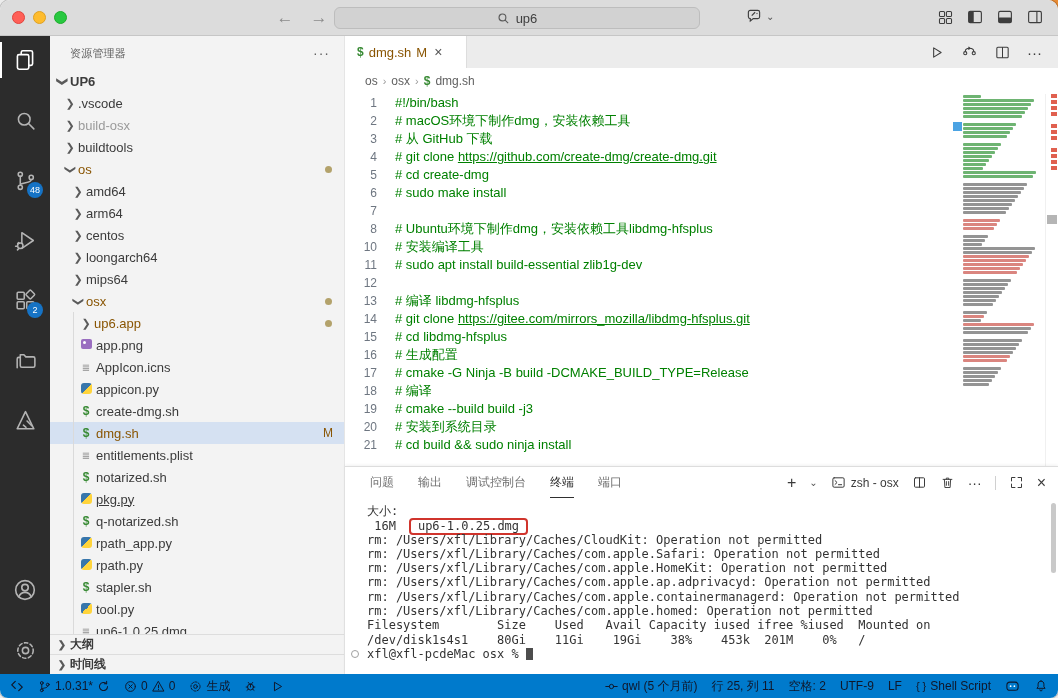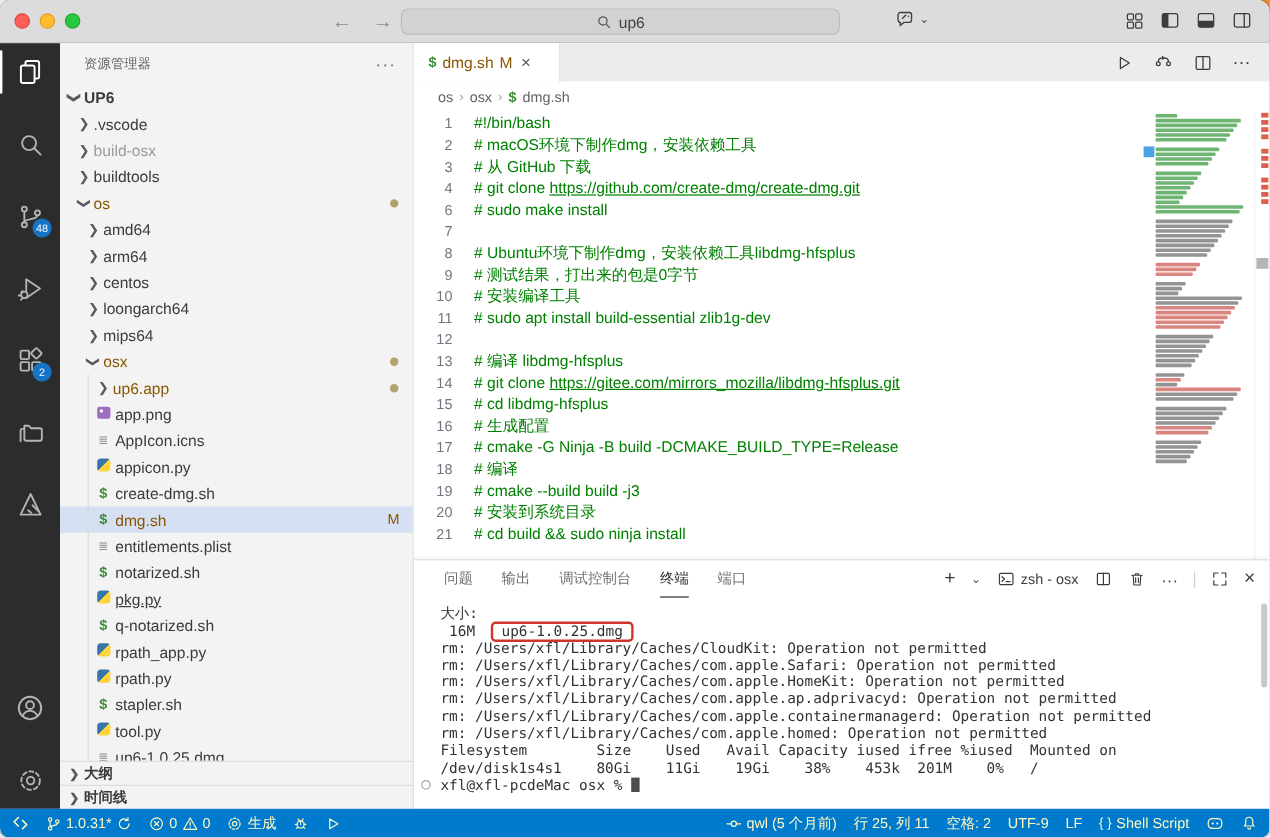--- a/index.html
+++ b/index.html
@@ -104,21 +104,21 @@
     color:#333; }
   .tline { position:relative; height:14.3px; line-height:14.3px; white-space:pre; }
   .tline .cmd-sep { position:absolute; left:-22px; right:-8px; bottom:0; border-bottom:1px solid #e3e3e3; }
   .redbox { display:inline-block; border:2px solid #d0342c; border-radius:4px; padding:0 7px; margin-left:13px;
     line-height:13px; }
   .cursor { display:inline-block; width:7px; height:12px; background:#4d4d4d; vertical-align:-2px; }
   .cmd-dec { position:absolute; left:-16px; top:3px; width:8px; height:8px; border:1px solid #a0a0a0; border-radius:50%; }
   .term-scroll { position:absolute; right:2px; top:36px; width:5px; height:70px; background:#c9c9c9; border-radius:3px; }
 
   
-  .statusbar { position:absolute; left:0; top:674px; width:1058px; height:24px; background:#007acc; color:#fef9c3;
+  .statusbar { position:absolute; left:0; top:674px; width:1058px; height:24px; background:#007acc; color:#0f172a;
     display:flex; align-items:center; padding:0 10px; font-size:12px; }
   .sb-group { display:flex; align-items:center; gap:14px; }
   .sb-group.right { margin-left:auto; }
   .sb-item { display:flex; align-items:center; gap:4px; white-space:nowrap; }
   .sb-item svg { display:block; }
   .ic svg { display:block; }
 </style>
 </head>
 <body>
 
@@ -448,24 +448,24 @@
       <span class="sep">›</span>
       <span class="sh-ic">$</span>
       <span>dmg.sh</span>
     </div>
 
     <div class="code" id="code">
         <div class="codeline"><span class="ln">1</span>#!/bin/bash</div>
         <div class="codeline"><span class="ln">2</span># macOS环境下制作dmg，安装依赖工具</div>
         <div class="codeline"><span class="ln">3</span># 从 GitHub 下载</div>
         <div class="codeline"><span class="ln">4</span># git clone <a>https://github.com/create-dmg/create-dmg.git</a></div>
+        <div class="codeline"><span class="ln">5</span># cd create-dmg</div>
         <div class="codeline"><span class="ln">6</span># sudo make install</div>
         <div class="codeline"><span class="ln">7</span></div>
         <div class="codeline"><span class="ln">8</span># Ubuntu环境下制作dmg，安装依赖工具libdmg-hfsplus</div>
-        <div class="codeline"><span class="ln">9</span># 测试结果，打出来的包是0字节</div>
         <div class="codeline"><span class="ln">10</span># 安装编译工具</div>
         <div class="codeline"><span class="ln">11</span># sudo apt install build-essential zlib1g-dev</div>
         <div class="codeline"><span class="ln">12</span></div>
         <div class="codeline"><span class="ln">13</span># 编译 libdmg-hfsplus</div>
         <div class="codeline"><span class="ln">14</span># git clone <a>https://gitee.com/mirrors_mozilla/libdmg-hfsplus.git</a></div>
         <div class="codeline"><span class="ln">15</span># cd libdmg-hfsplus</div>
         <div class="codeline"><span class="ln">16</span># 生成配置</div>
         <div class="codeline"><span class="ln">17</span># cmake -G Ninja -B build -DCMAKE_BUILD_TYPE=Release</div>
         <div class="codeline"><span class="ln">18</span># 编译</div>
         <div class="codeline"><span class="ln">19</span># cmake --build build -j3</div>

